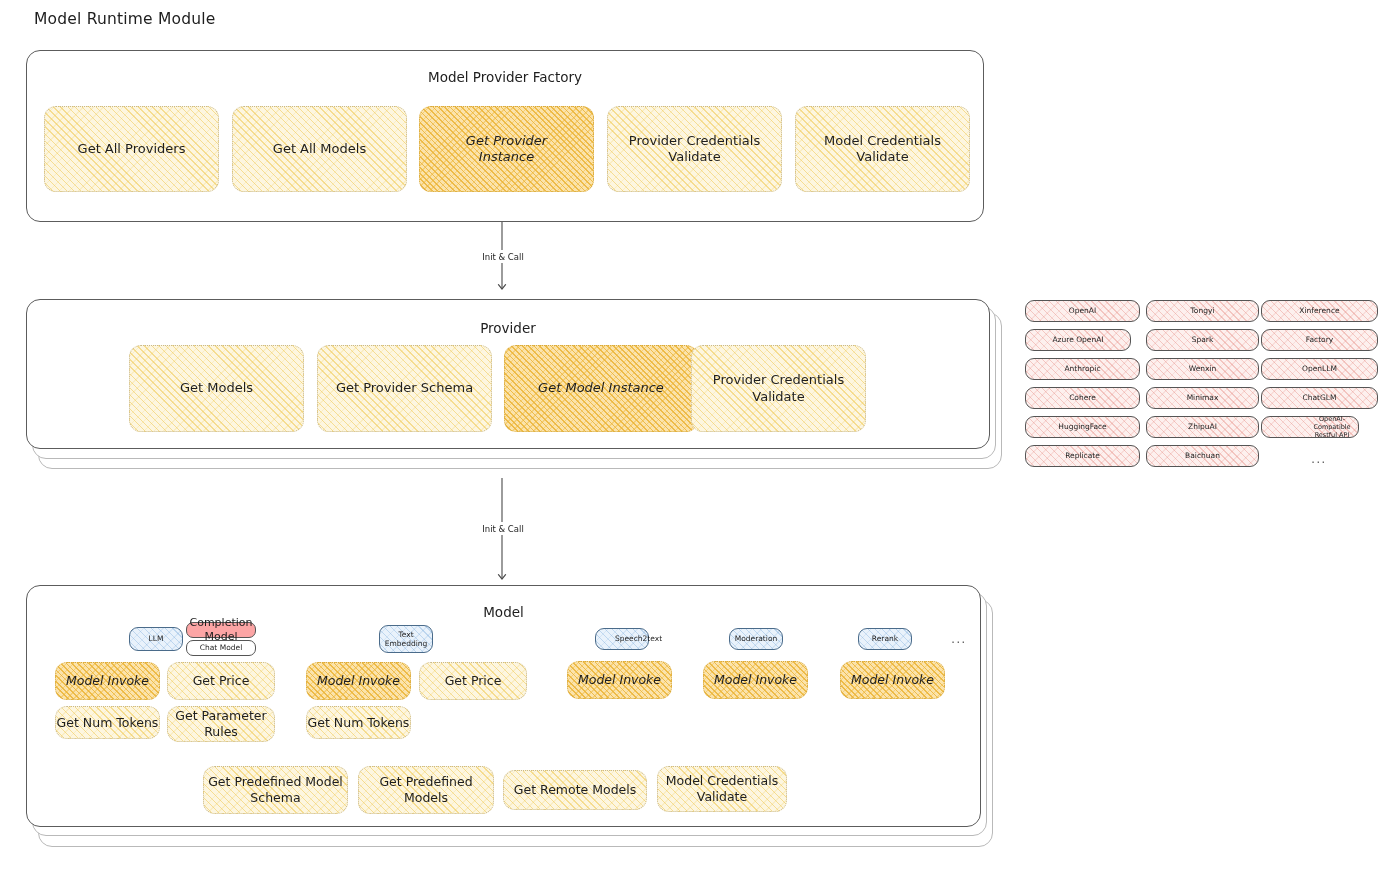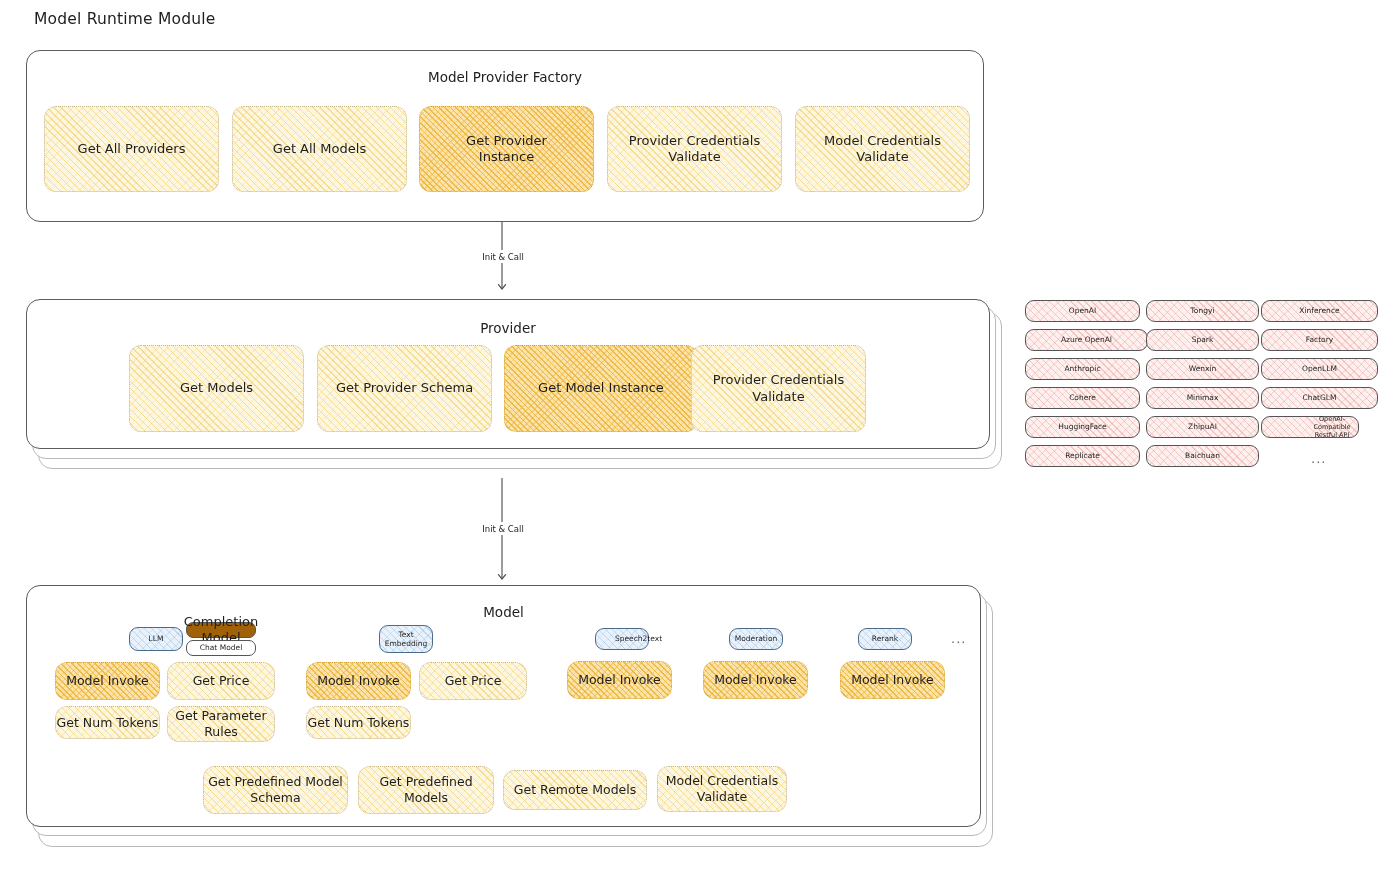--- a/index.html
+++ b/index.html
@@ -21,20 +21,21 @@
     background-color: #fdf6e0;
     background-image:
       repeating-linear-gradient(45deg, rgba(240,200,80,.55) 0 1px, transparent 1px 5px),
       repeating-linear-gradient(-45deg, rgba(240,200,80,.20) 0 1px, transparent 1px 7px);
   }
   .hach-yellow-strong {
     background-color: #fbe3ab;
     background-image:
       repeating-linear-gradient(45deg, rgba(236,180,55,.85) 0 1.2px, transparent 1.2px 4px),
       repeating-linear-gradient(-45deg, rgba(236,180,55,.45) 0 1px, transparent 1px 5px);
+    font-style: italic;
   }
   .hach-pink {
     background-color: #fdf0ee;
     background-image:
       repeating-linear-gradient(45deg, rgba(226,120,110,.35) 0 1px, transparent 1px 5px),
       repeating-linear-gradient(-45deg, rgba(226,120,110,.16) 0 1px, transparent 1px 7px);
   }
   .hach-blue {
     background-color: #e9f2fb;
     background-image:
@@ -164,21 +165,21 @@
   <div id="provider-nodes">
       <div class="node hach-yellow-light dashed" style="left: 129px; top: 345px; width: 175px; height: 87px; font-size: 13px;">Get Models</div>
       <div class="node hach-yellow-light dashed" style="left: 317px; top: 345px; width: 175px; height: 87px; font-size: 13px;">Get Provider Schema</div>
       <div class="node hach-yellow-strong dashed-strong" style="left: 504px; top: 345px; width: 194px; height: 87px; font-size: 13px;">Get Model Instance</div>
       <div class="node hach-yellow-light dashed" style="left: 691px; top: 345px; width: 175px; height: 87px; font-size: 13px;">Provider Credentials
 Validate</div>
     </div>
 
   <div id="provider-list">
       <div class="node hach-pink solid-tag" style="left: 1025px; top: 300px; width: 115px; height: 22px; font-size: 7.5px;">OpenAI</div>
-      <div class="node hach-pink solid-tag" style="left: 1025px; top: 329px; width: 123px; height: 22px; font-size: 7.5px;">Azure OpenAI</div>
+      <div class="node hach-pink solid-tag" style="left: 1025px; top: 329px; width: 106px; height: 22px; font-size: 7.5px;">Azure OpenAI</div>
       <div class="node hach-pink solid-tag" style="left: 1025px; top: 358px; width: 115px; height: 22px; font-size: 7.5px;">Anthropic</div>
       <div class="node hach-pink solid-tag" style="left: 1025px; top: 387px; width: 115px; height: 22px; font-size: 7.5px;">Cohere</div>
       <div class="node hach-pink solid-tag" style="left: 1025px; top: 416px; width: 115px; height: 22px; font-size: 7.5px;">HuggingFace</div>
       <div class="node hach-pink solid-tag" style="left: 1025px; top: 445px; width: 115px; height: 22px; font-size: 7.5px;">Replicate</div>
       <div class="node hach-pink solid-tag" style="left: 1146px; top: 300px; width: 113px; height: 22px; font-size: 7.5px;">Tongyi</div>
       <div class="node hach-pink solid-tag" style="left: 1146px; top: 329px; width: 113px; height: 22px; font-size: 7.5px;">Spark</div>
       <div class="node hach-pink solid-tag" style="left: 1146px; top: 358px; width: 113px; height: 22px; font-size: 7.5px;">Wenxin</div>
       <div class="node hach-pink solid-tag" style="left: 1146px; top: 387px; width: 113px; height: 22px; font-size: 7.5px;">Minimax</div>
       <div class="node hach-pink solid-tag" style="left: 1146px; top: 416px; width: 113px; height: 22px; font-size: 7.5px;">ZhipuAI</div>
       <div class="node hach-pink solid-tag" style="left: 1146px; top: 445px; width: 113px; height: 22px; font-size: 7.5px;">Baichuan</div>
@@ -196,21 +197,21 @@
   <div class="grp-title" style="left:26px;top:604px;width:955px;">Model</div>
   <div id="model-types">
       <div class="node hach-blue solid-tag-blue" style="left: 129px; top: 627px; width: 54px; height: 24px; font-size: 7.5px;">LLM</div>
       <div class="node hach-blue solid-tag-blue" style="left: 379px; top: 625px; width: 54px; height: 28px; font-size: 7.5px;">Text
 Embedding</div>
       <div class="node hach-blue solid-tag-blue" style="left: 595px; top: 628px; width: 54px; height: 22px; font-size: 7.5px; padding-left: 33px;">Speech2text</div>
       <div class="node hach-blue solid-tag-blue" style="left: 729px; top: 628px; width: 54px; height: 22px; font-size: 7.5px;">Moderation</div>
       <div class="node hach-blue solid-tag-blue" style="left: 858px; top: 628px; width: 54px; height: 22px; font-size: 7.5px;">Rerank</div>
     </div>
   <div id="model-subtypes">
-      <div class="node solid-tag" style="background: #a16207; left: 186px; top: 622px; width: 70px; height: 16px; font-size: 13px; border-radius: 7px;">Completion Model</div>
+      <div class="node solid-tag" style="background: #fca5a5; left: 186px; top: 622px; width: 70px; height: 16px; font-size: 11px; border-radius: 7px;">Completion Model</div>
       <div class="node solid-tag" style="background: rgb(255, 255, 255); left: 186px; top: 640px; width: 70px; height: 16px; font-size: 7.5px; border-radius: 7px;">Chat Model</div>
     </div>
   <div id="model-methods">
       <div class="node hach-yellow-strong dashed-strong" style="left: 55px; top: 662px; width: 105px; height: 38px; font-size: 12.5px;">Model Invoke</div>
       <div class="node hach-yellow-light dashed" style="left: 167px; top: 662px; width: 108px; height: 38px; font-size: 12.5px;">Get Price</div>
       <div class="node hach-yellow-light dashed" style="left: 55px; top: 706px; width: 105px; height: 33px; font-size: 12.5px;">Get Num Tokens</div>
       <div class="node hach-yellow-light dashed" style="left: 167px; top: 706px; width: 108px; height: 36px; font-size: 12.5px;">Get Parameter
 Rules</div>
       <div class="node hach-yellow-strong dashed-strong" style="left: 306px; top: 662px; width: 105px; height: 38px; font-size: 12.5px;">Model Invoke</div>
       <div class="node hach-yellow-light dashed" style="left: 419px; top: 662px; width: 108px; height: 38px; font-size: 12.5px;">Get Price</div>

